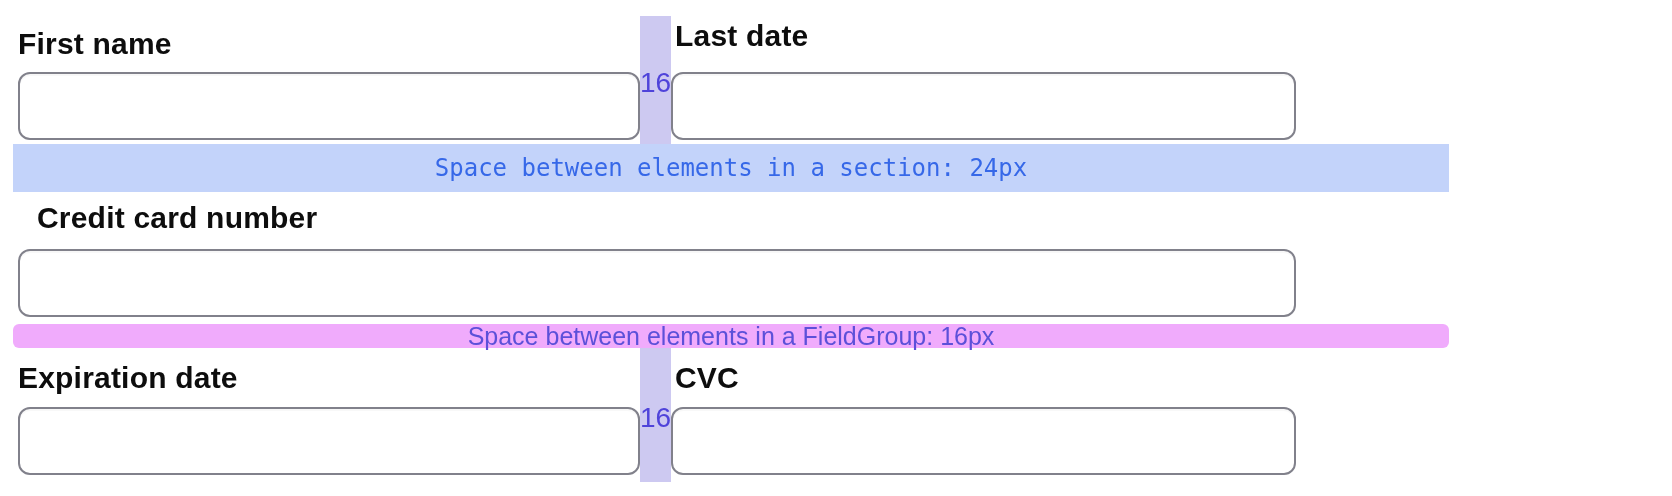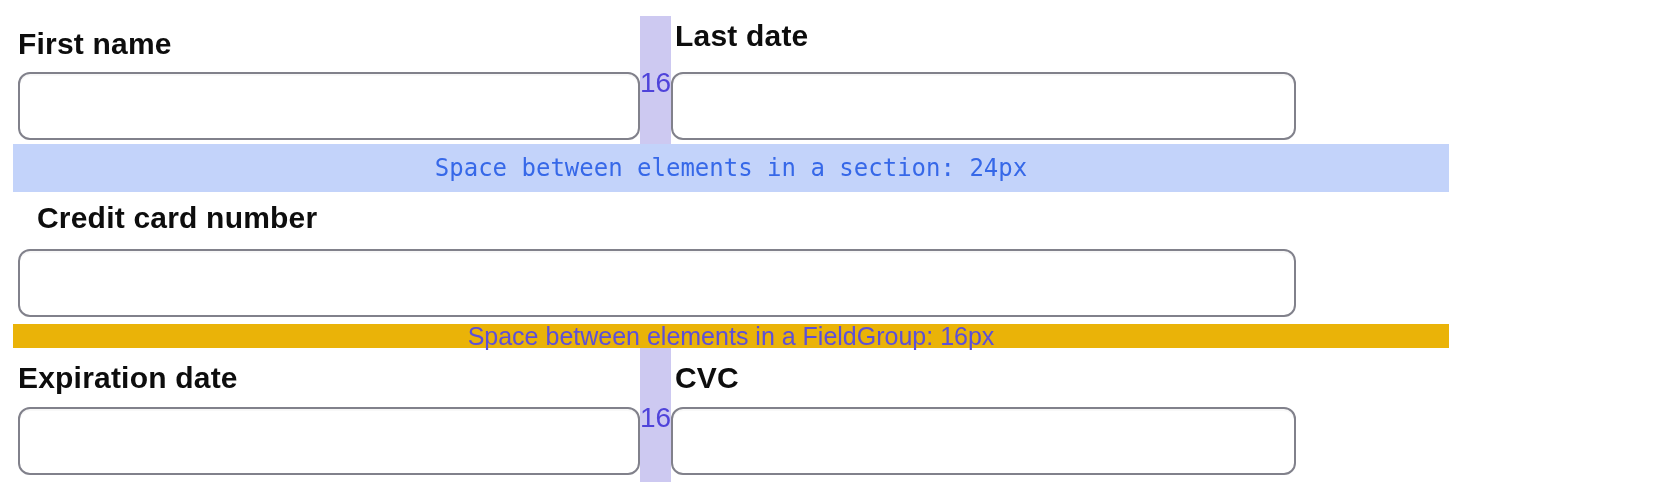--- a/index.html
+++ b/index.html
@@ -31,21 +31,21 @@
   .in-credit { left:18px;  top:249px; width:1278px; }
   .in-exp    { left:18px;  top:407px; width:622px; }
   .in-cvc    { left:671px; top:407px; width:625px; }
 
   
   .hband {
     position:absolute; left:13px; width:1436px;
     display:flex; align-items:center; justify-content:center;
   }
   .hband.blue   { top:144px; height:48px; background:#c3d3fa; }
-  .hband.purple { top:324px; height:24px; background:#eab308; }
+  .hband.purple { top:324px; height:24px; background:#f0abfc;border-radius:6px; }
   .hband.blue .bandtext {
     font-family:"DejaVu Sans Mono", monospace;
     font-size:24px; color:#3668e8; white-space:nowrap;
   }
   .hband.purple .bandtext {
     font-family:"Liberation Sans", sans-serif;
     font-size:25px; color:#5c50d9; white-space:nowrap;
   }
 
   

